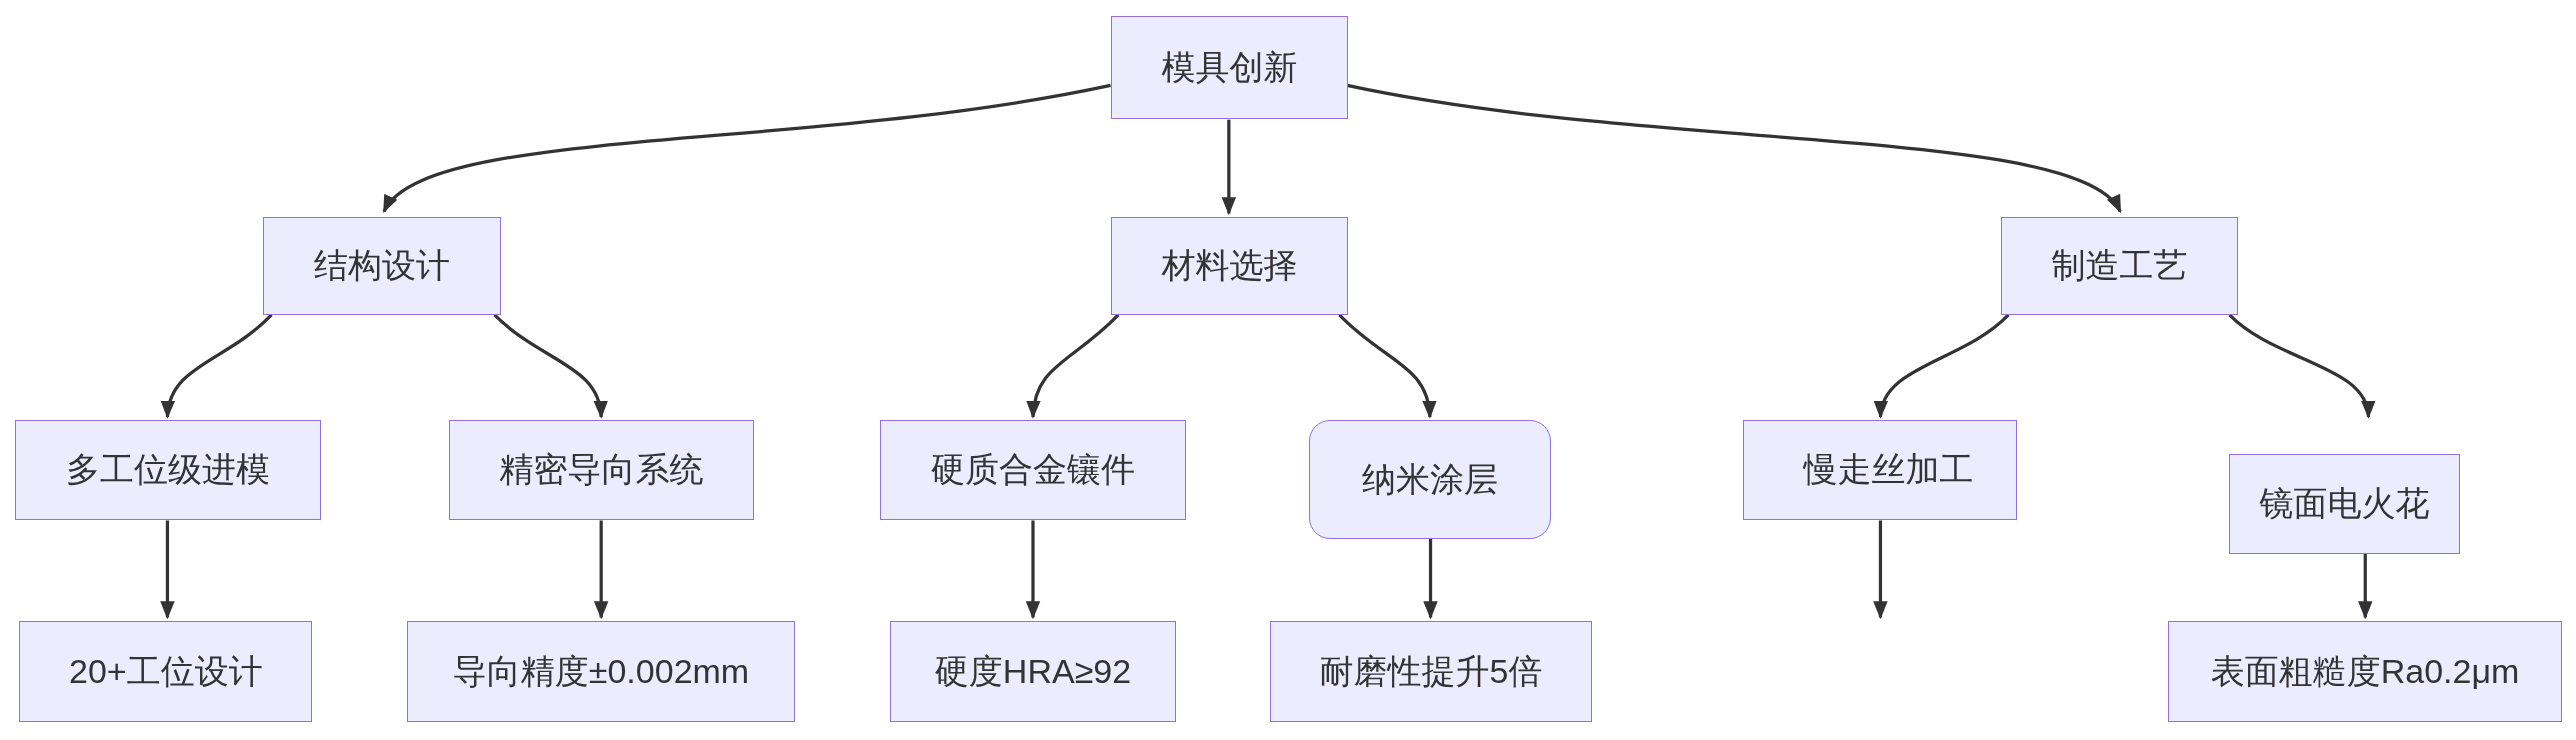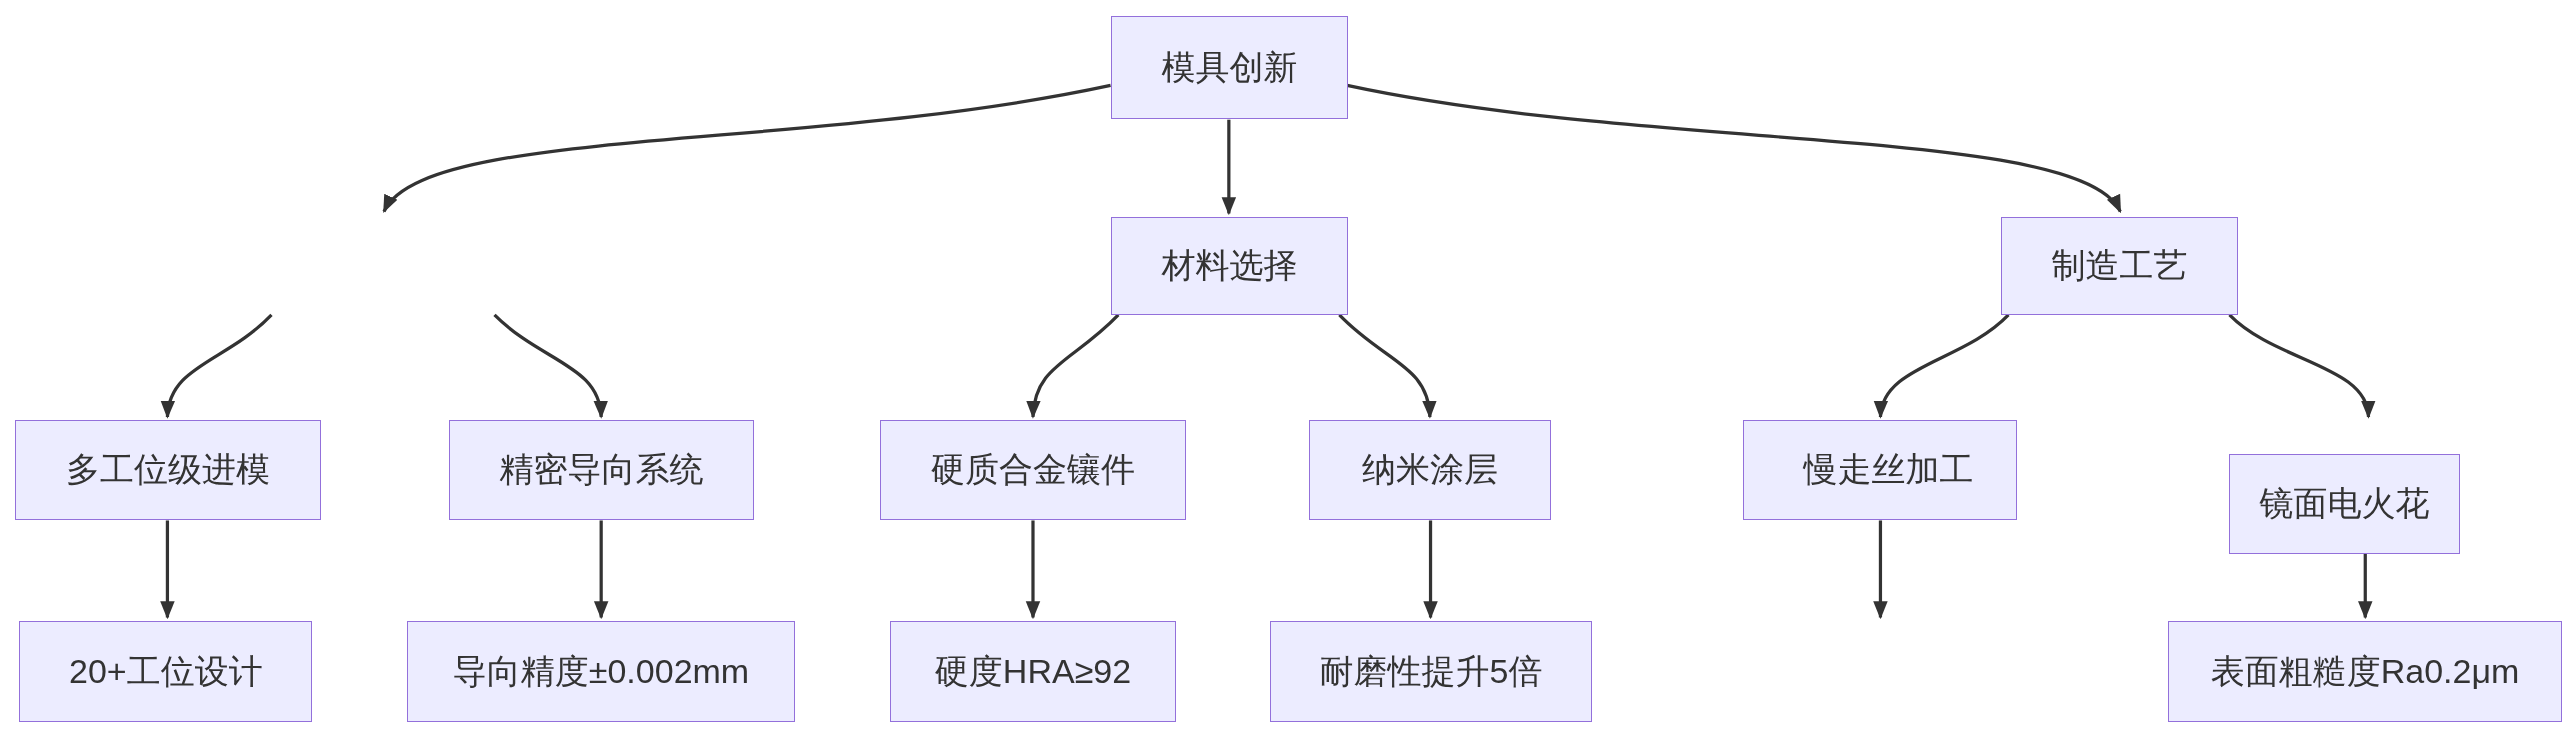--- a/index.html
+++ b/index.html
@@ -40,21 +40,21 @@
     white-space: nowrap;
   }
   
   .n-root                { left: 1111px; top: 16px;  width: 237px; height: 103px; }
   .n-structure           { left: 263px;  top: 217px; width: 238px; height: 98px; }
   .n-material            { left: 1111px; top: 217px; width: 237px; height: 98px; }
   .n-process             { left: 2001px; top: 217px; width: 237px; height: 98px; font-family: Liberation Mono, monospace; }
   .n-multi-station       { left: 15px;   top: 420px; width: 306px; height: 100px; }
   .n-guide-system        { left: 449px;  top: 420px; width: 305px; height: 100px; }
   .n-carbide-insert      { left: 880px; top: 420px; width: 306px; height: 100px; }
-  .n-nano-coating        { left: 1309px; top: 420px; width: 242px; height: 100px; }
+  .n-nano-coating        { left: 1309px; top: 420px; width: 242px; height: 119px; border-radius: 21px; }
   .n-wire-edm            { left: 1743px; top: 420px; width: 274px; height: 100px; padding-left: 17px; }
   .n-mirror-edm          { left: 2229px; top: 412px; width: 231px; height: 100px; margin-top: 42px; }
   .n-station-design      { left: 19.4px;   top: 621px; width: 293px; height: 101px; }
   .n-guide-precision     { left: 407px;  top: 621px; width: 388px; height: 101px; }
   .n-hardness            { left: 890px; top: 621px; width: 286px; height: 101px; }
   .n-wear-resistance     { left: 1270px; top: 621px; width: 322px; height: 101px; align-items: center; }
   .n-machining-precision { left: 1685px; top: 621px; width: 391px; height: 101px; }
   .n-surface-roughness   { left: 2168px; top: 621px; width: 394px; height: 101px; }
 </style>
 </head>
@@ -80,20 +80,23 @@
     <path class="edge" marker-end="url(#arrowhead)" d="M 259 805 L 259 955"></path>
     <path class="edge" marker-end="url(#arrowhead)" d="M 930 805 L 930 955"></path>
     <path class="edge" marker-end="url(#arrowhead)" d="M 1598 805 L 1598 955"></path>
     <path class="edge" marker-end="url(#arrowhead)" d="M 2213 805 L 2213 955"></path>
     <path class="edge" marker-end="url(#arrowhead)" d="M 2909 805 L 2909 955"></path>
     <path class="edge" marker-end="url(#arrowhead)" d="M 3659 805 L 3659 955"></path>
   </svg>
 
   <div class="node n-root">
     <span>模具创新</span>
+  </div>
+  <div class="node n-structure">
+    <span>结构设计</span>
   </div>
   <div class="node n-material">
     <span>材料选择</span>
   </div>
   <div class="node n-process">
     <span>制造工艺</span>
   </div>
   <div class="node n-multi-station">
     <span>多工位级进模</span>
   </div>

